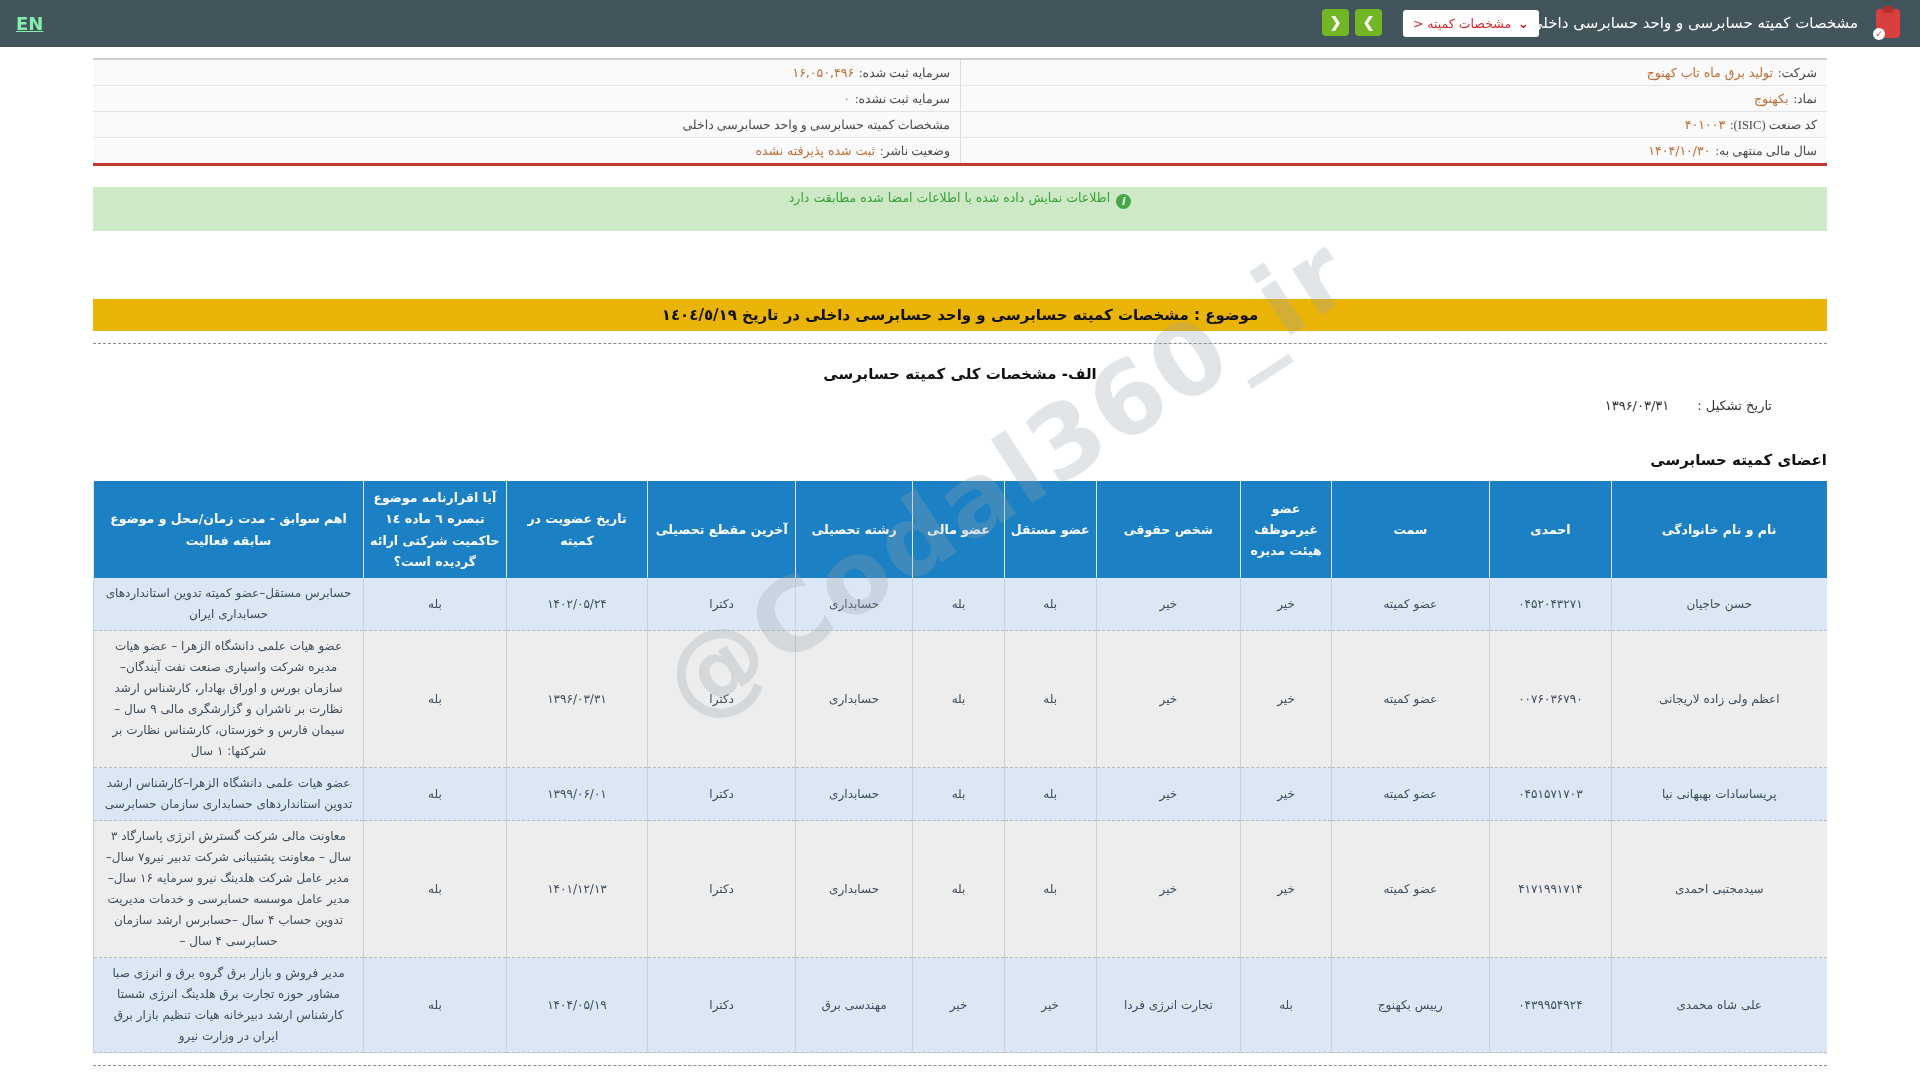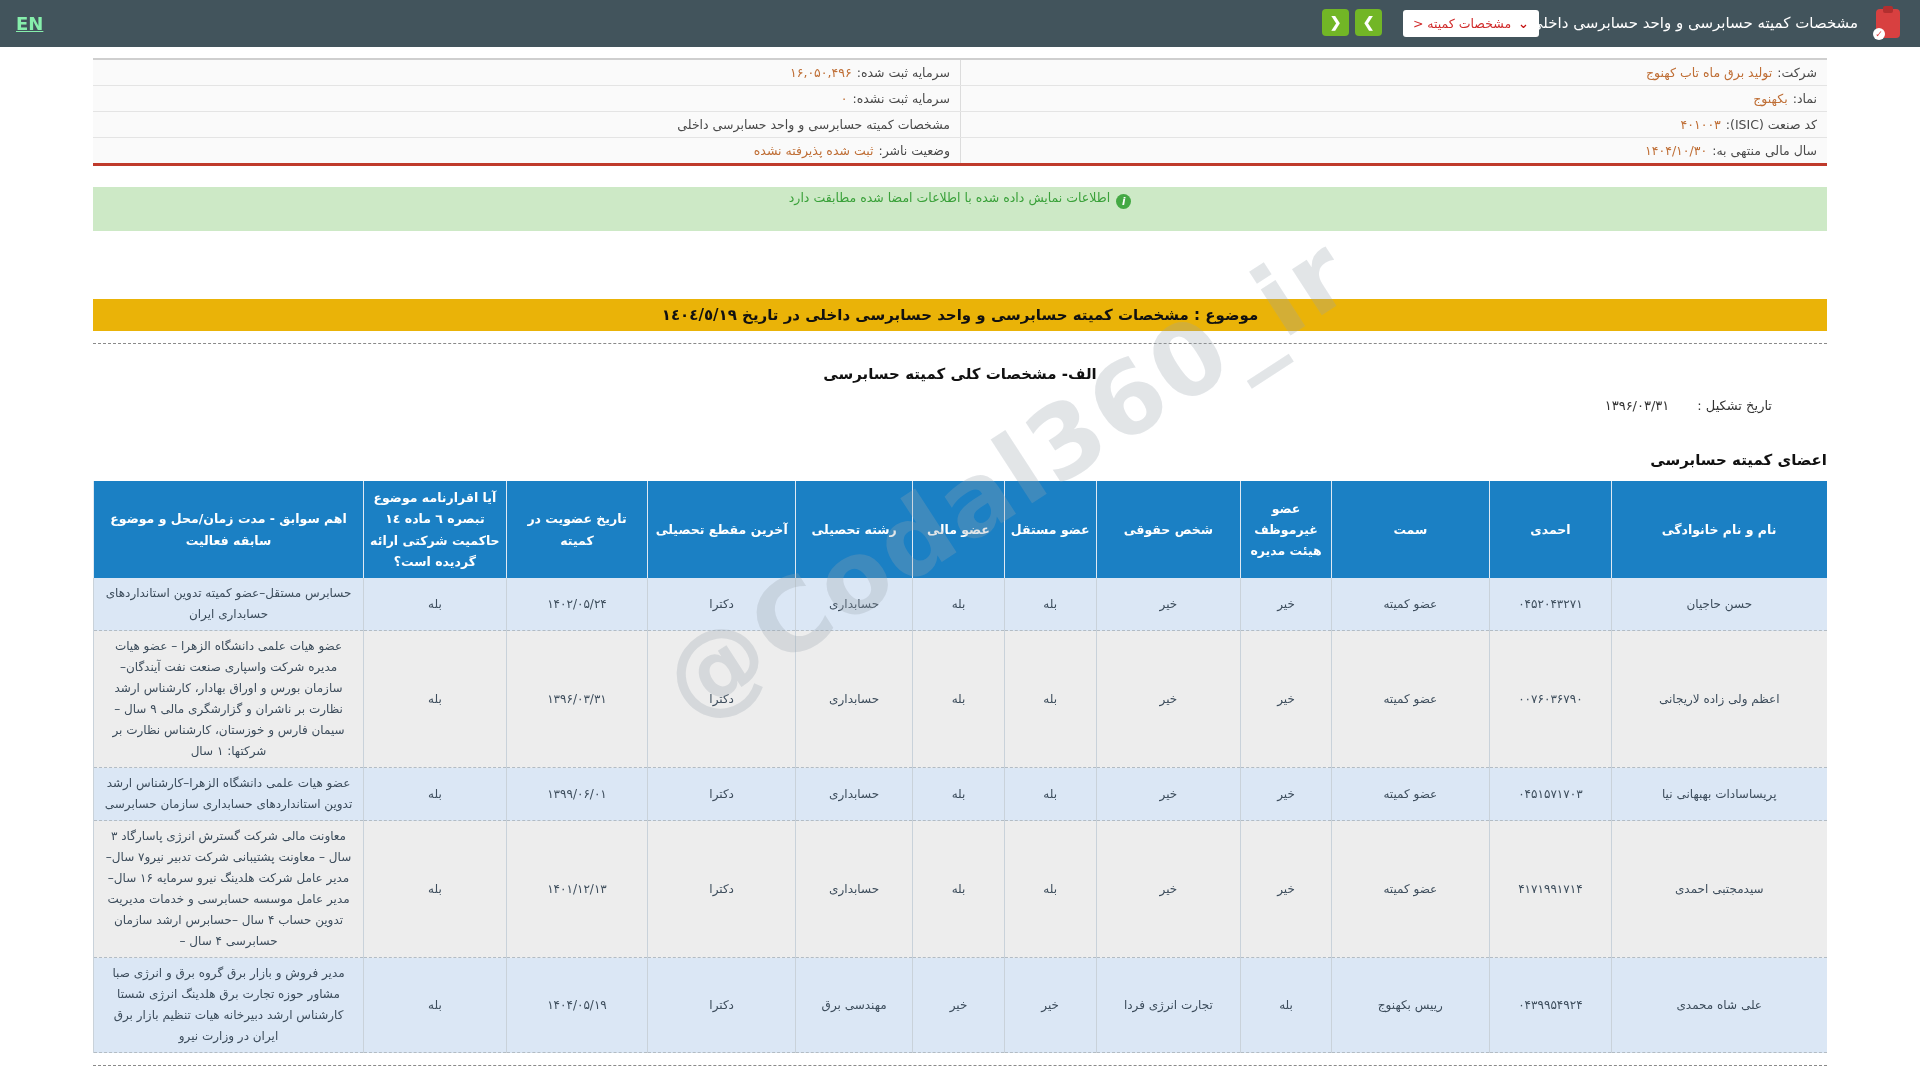--- a/index.html
+++ b/index.html
@@ -30,21 +30,21 @@
 
   
   .container{margin:0 93px;position:relative;z-index:1;}
 
   
   .info-table{margin-top:11px;border-top:2px solid #cfcfcf;border-bottom:3px solid #bf3a2b;background:#fafafa;}
   .info-row{display:flex;border-bottom:1px solid #e4e4e4;height:25px;line-height:25px;font-size:12.5px;}
   .info-row:last-child{border-bottom:none;}
   .info-half{width:50%;padding:0 10px;box-sizing:border-box;white-space:nowrap;overflow:hidden;}
   .info-half.right{border-left:1px solid #dcdcdc;}
-  .info-label{color:#4a4a4a;}
+  .info-label{color:#4a4a4a;font-family:Liberation Serif, serif;}
   .info-value{color:#bf6e35;margin-right:5px;}
 
   
   .notice-bar{margin-top:21px;background:#cde9c6;color:#3aa13a;font-size:12.5px;
     text-align:center;padding:3px 0 22px;position:relative;}
   .notice-bar .i-icon{display:inline-block;width:15px;height:15px;border-radius:50%;background:#44a944;
     color:#fff;font-size:10px;line-height:15px;font-weight:bold;font-style:italic;vertical-align:-3px;margin-left:6px;}
 
   
   .subject-band{margin-top:68px;background:#eab308;text-align:center;

